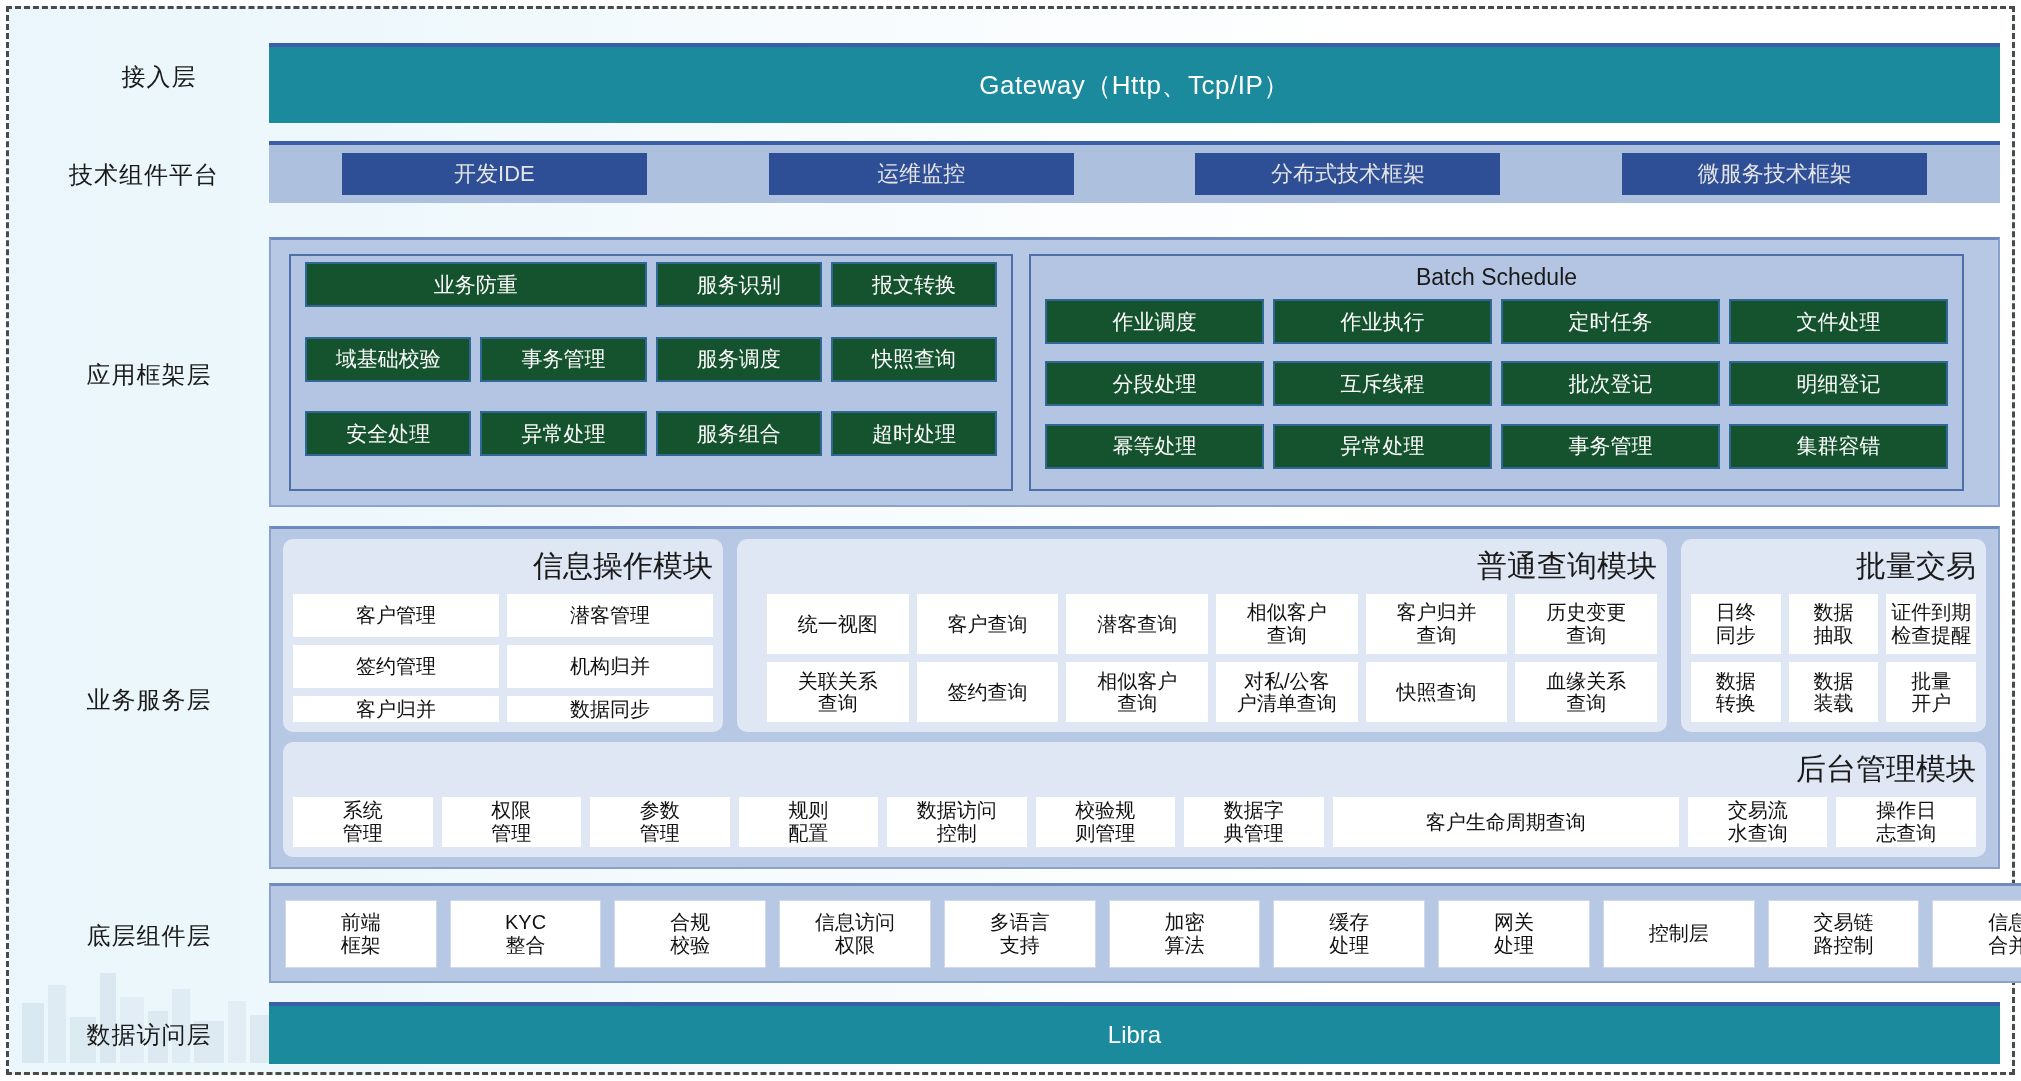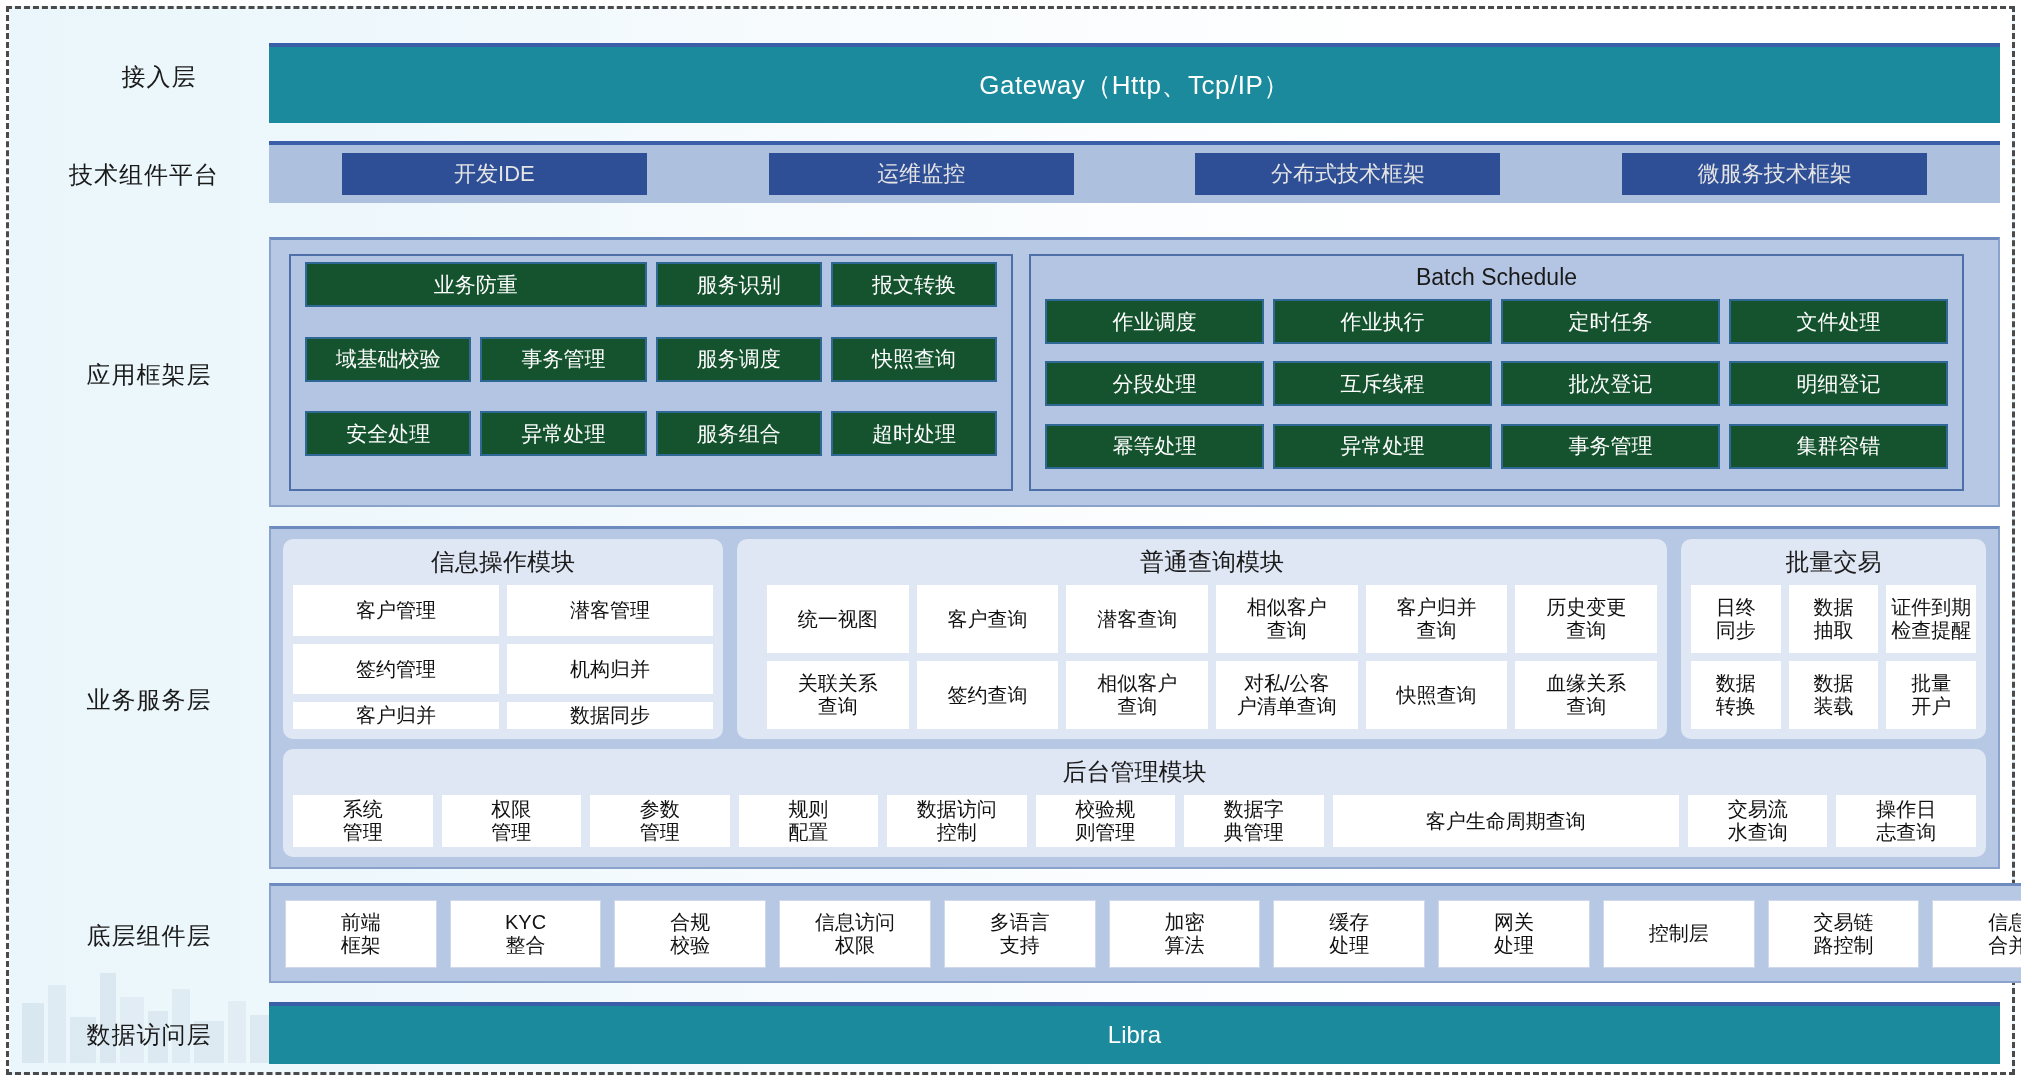--- a/index.html
+++ b/index.html
@@ -189,22 +189,22 @@
   }
   .biz-card {
     background: #dfe6f4;
     border-radius: 10px;
     box-sizing: border-box;
     padding: 4px 10px 10px 10px;
     display: flex;
     flex-direction: column;
   }
   .biz-card-title {
-    text-align: center;
-    font-size: 24px;
+    text-align: right;
+    font-size: 30px;
     color: #1a1a1a;
     margin: 3px 0 7px 0;
   }
   .biz-grid {
     display: grid;
     gap: 8px;
     flex: 1;
   }
   .biz-chip {
     background: #ffffff;

